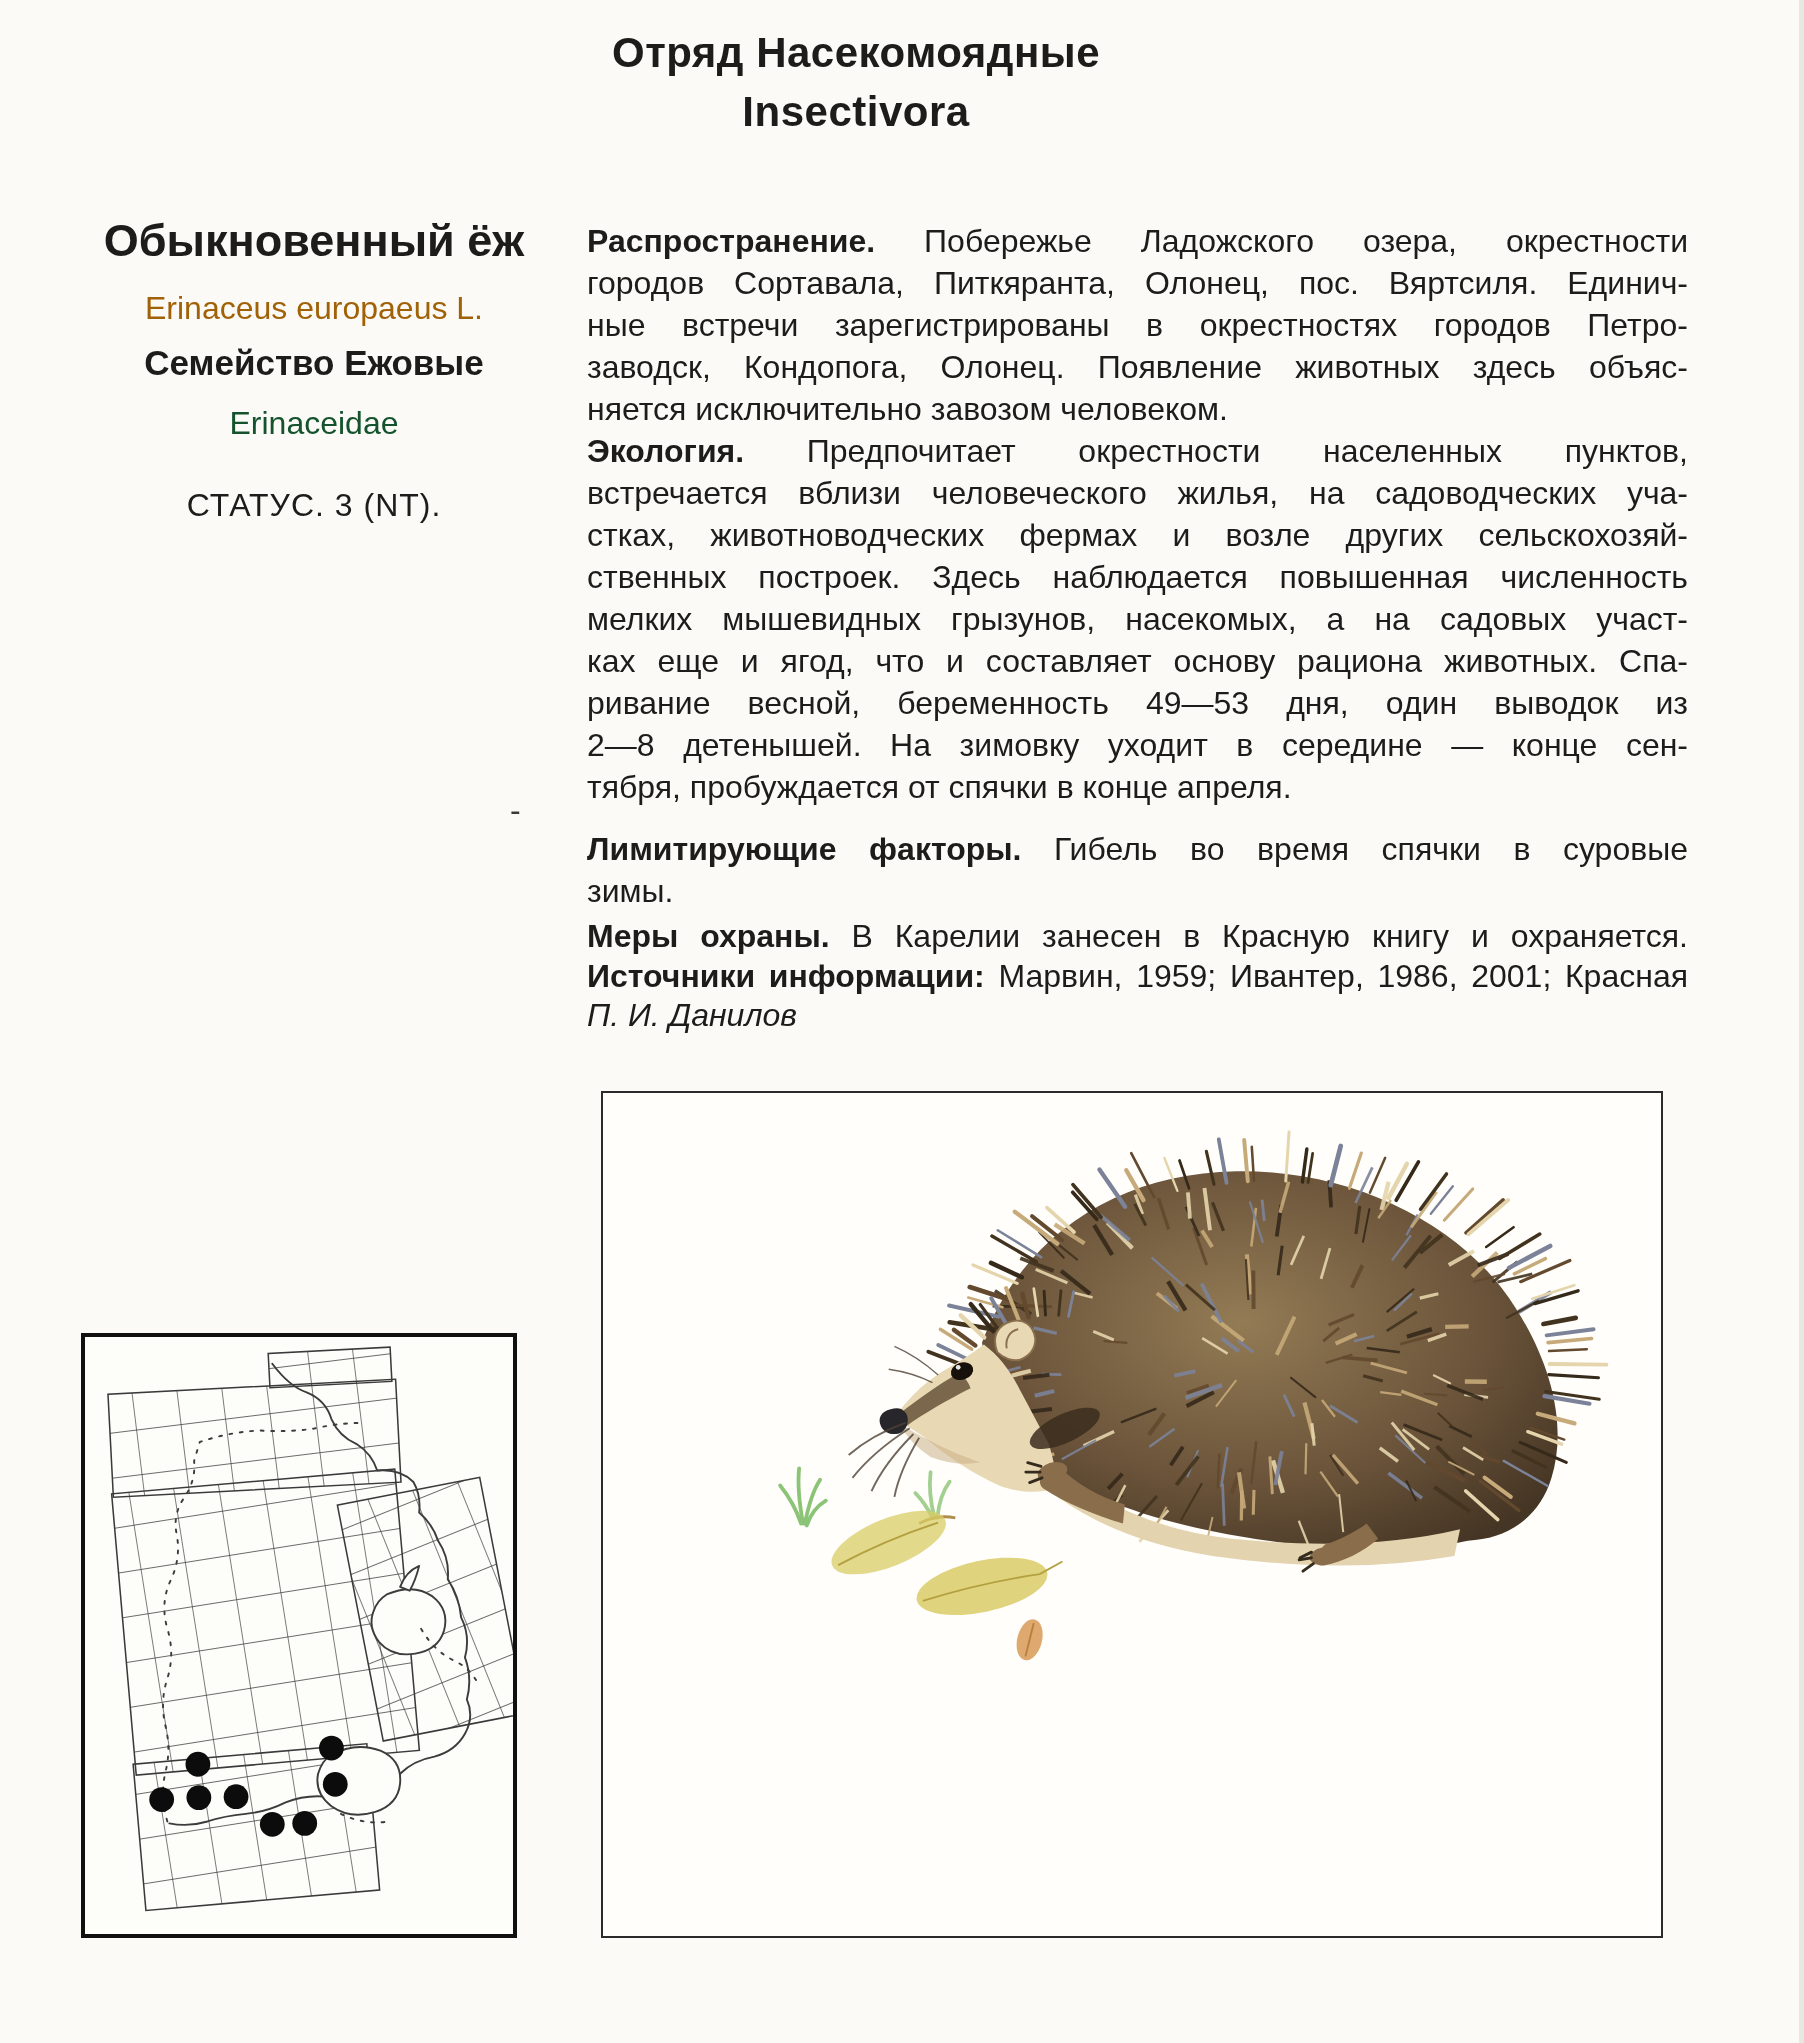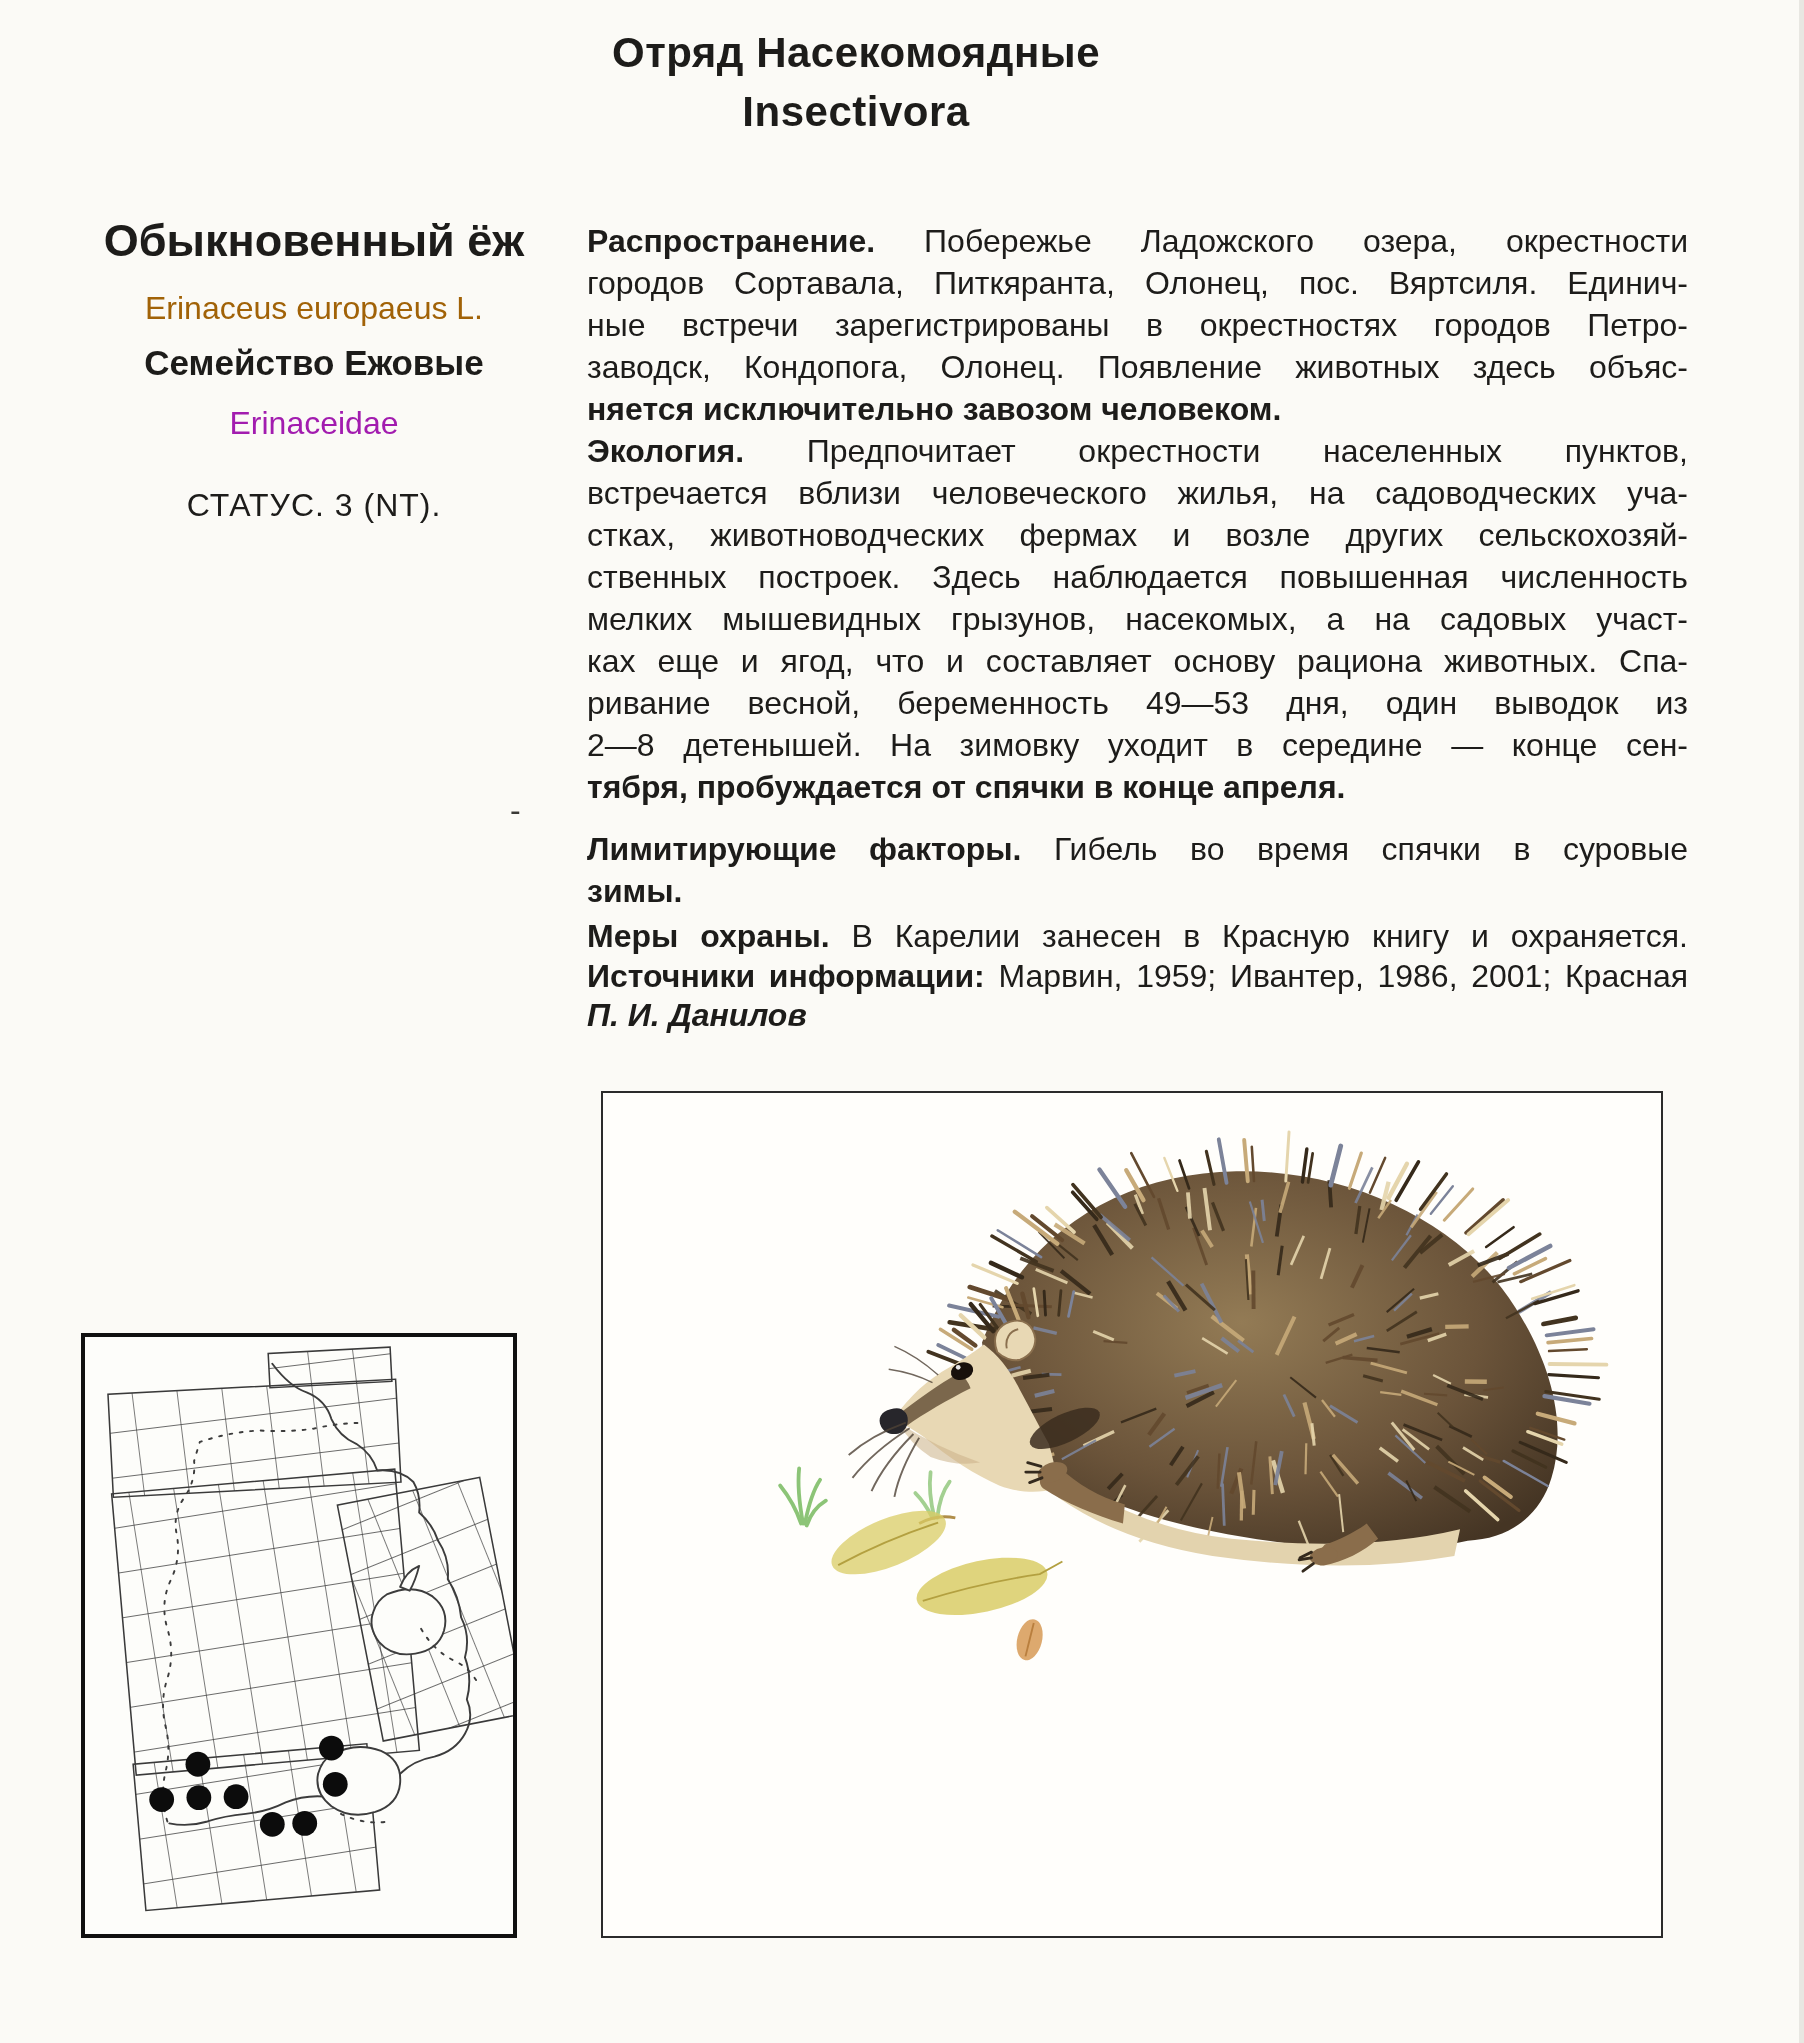--- a/index.html
+++ b/index.html
@@ -12,26 +12,26 @@
     font-family:"Liberation Sans", sans-serif; overflow:hidden;
   }
   
   .hdr{position:absolute; left:409px; top:23px; width:894px; text-align:center;
        font-weight:bold; font-size:42px; line-height:59px; letter-spacing:0.5px;}
   
   .leftcol{position:absolute; left:95px; top:213px; width:438px; text-align:center;}
   .leftcol .ru-name{font-size:45px; font-weight:bold; line-height:55px;}
   .leftcol .latin{font-size:32px; line-height:38px; margin-top:21px; color:#a16207;}
   .leftcol .fam{font-size:35px; font-weight:bold; line-height:40px; margin-top:16px;}
-  .leftcol .latfam{font-size:32px; line-height:38px; margin-top:21px; color:#a21caf;}
+  .leftcol .latfam{font-size:32px; line-height:38px; margin-top:21px; color:#14532d;}
   .leftcol .status{font-size:32px; line-height:38px; margin-top:44px; letter-spacing:1px;}
   
   .rightcol{position:absolute; left:587px; top:220px; width:1101px; font-size:32px;}
   .para .line{line-height:42px; text-align:justify; text-align-last:justify;}
-  .para .line.noj{text-align-last:left;font-weight:bold;}
+  .para .line.noj{text-align-last:left;}
   .para.gap{margin-top:20px;}
   .para.t4{margin-top:2.9px;}
   .para.tight .line{line-height:39px;}
   .artifact{position:absolute; left:510px; top:792px; font-size:32px; color:#3a3936;}
   
   .mapbox{position:absolute; left:81px; top:1333px; width:436px; height:605px;
           border:4.8px solid #101010; background:#fdfdfa; box-sizing:border-box;}
   .illbox{position:absolute; left:601px; top:1091px; width:1062px; height:847px;
           border:2.9px solid #2b2b2b; background:#fffefb; box-sizing:border-box;}
   .mapbox svg,.illbox svg{display:block; width:100%; height:100%;}

